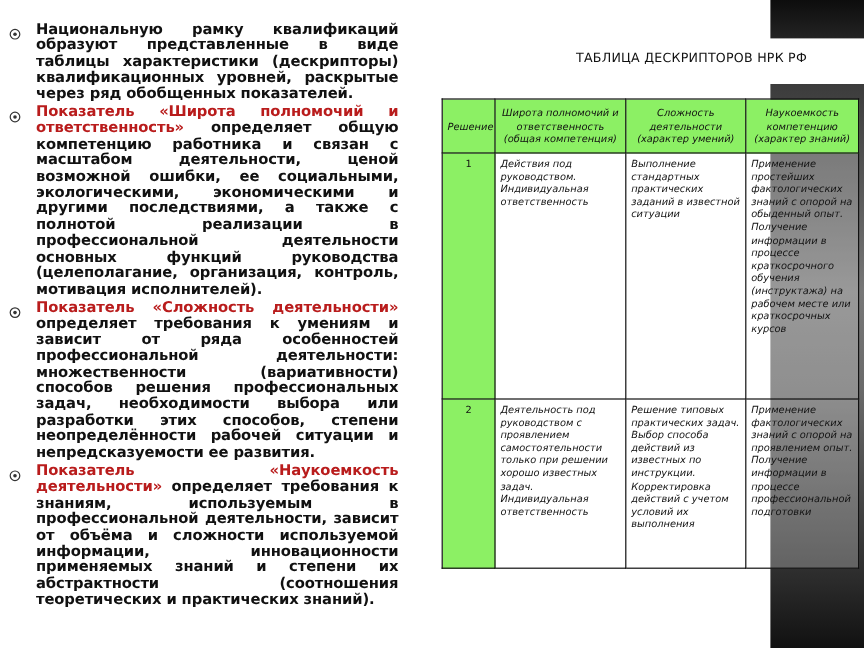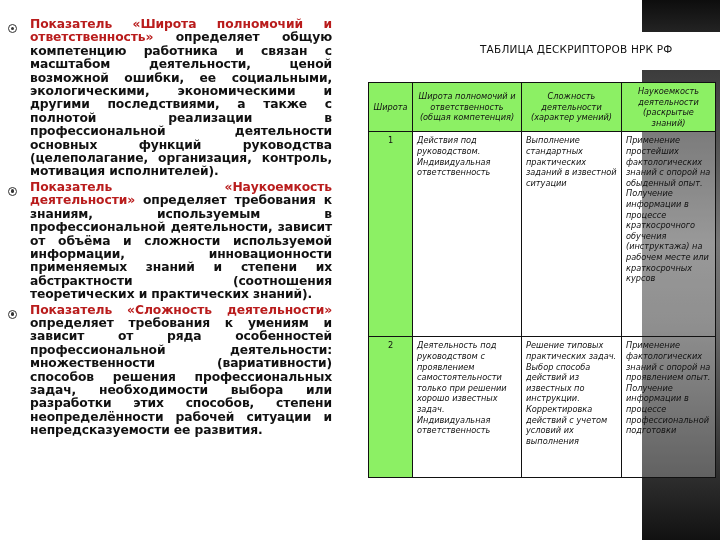--- a/index.html
+++ b/index.html
@@ -59,54 +59,60 @@
 </style>
 </head>
 <body>
 
 <div class="dark-panel"></div>
 
 <div class="left-col">
   <div class="bullet-item">
     <span class="bullet-icon"></span>
     <div class="para">
+      <span class="red"></span><span>Национальную рамку квалификаций образуют представленные в виде таблицы характеристики (дескрипторы) квалификационных уровней, раскрытые через ряд обобщенных показателей.</span>
+    </div>
+  </div>
+  <div class="bullet-item">
+    <span class="bullet-icon"></span>
+    <div class="para">
       <span class="red">Показатель «Широта полномочий и ответственность»</span><span> определяет общую компетенцию работника и связан с масштабом деятельности, ценой возможной ошибки, ее социальными, экологическими, экономическими и другими последствиями, а также с полнотой реализации в профессиональной деятельности основных функций руководства (целеполагание, организация, контроль, мотивация исполнителей).</span>
     </div>
   </div>
   <div class="bullet-item">
     <span class="bullet-icon"></span>
     <div class="para">
-      <span class="red">Показатель «Наукоемкость деятельности»</span><span> определяет требования к знаниям, используемым в профессиональной деятельности, зависит от объёма и сложности используемой информации, инновационности применяемых знаний и степени их абстрактности (соотношения теоретических и практических знаний).</span>
+      <span class="red">Показатель «Сложность деятельности»</span><span> определяет требования к умениям и зависит от ряда особенностей профессиональной деятельности: множественности (вариативности) способов решения профессиональных задач, необходимости выбора или разработки этих способов, степени неопределённости рабочей ситуации и непредсказуемости ее развития.</span>
     </div>
   </div>
   <div class="bullet-item">
     <span class="bullet-icon"></span>
     <div class="para">
-      <span class="red">Показатель «Сложность деятельности»</span><span> определяет требования к умениям и зависит от ряда особенностей профессиональной деятельности: множественности (вариативности) способов решения профессиональных задач, необходимости выбора или разработки этих способов, степени неопределённости рабочей ситуации и непредсказуемости ее развития.</span>
+      <span class="red">Показатель «Наукоемкость деятельности»</span><span> определяет требования к знаниям, используемым в профессиональной деятельности, зависит от объёма и сложности используемой информации, инновационности применяемых знаний и степени их абстрактности (соотношения теоретических и практических знаний).</span>
     </div>
   </div>
 </div>
 
 <div class="title-box">
   <span class="title">ТАБЛИЦА ДЕСКРИПТОРОВ НРК РФ</span>
 </div>
 
 <table class="desc">
   <colgroup>
     <col style="width:44px">
       <col style="width:109px">
       <col style="width:100px">
       <col style="width:94px">
   </colgroup>
   <tbody>
       <tr>
-    <th>Широта</th>
+    <th>Решение</th>
     <th>Широта полномочий и ответственность (общая компетенция)</th>
     <th>Сложность деятельности (характер умений)</th>
-    <th>Наукоемкость деятельности (раскрытые знаний)</th>
+    <th>Наукоемкость компетенцию (характер знаний)</th>
   </tr>
   <tr class="r1">
     <td class="lvl">1</td>
     <td class="cell">Действия под руководством. Индивидуальная ответственность</td>
     <td class="cell">Выполнение стандартных практических заданий в известной ситуации</td>
     <td class="cell last">Применение простейших фактологических знаний с опорой на обыденный опыт. Получение информации в процессе краткосрочного обучения (инструктажа) на рабочем месте или краткосрочных курсов</td>
   </tr>
   <tr class="r2">
     <td class="lvl">2</td>
     <td class="cell">Деятельность под руководством с проявлением самостоятельности только при решении хорошо известных задач. Индивидуальная ответственность</td>

